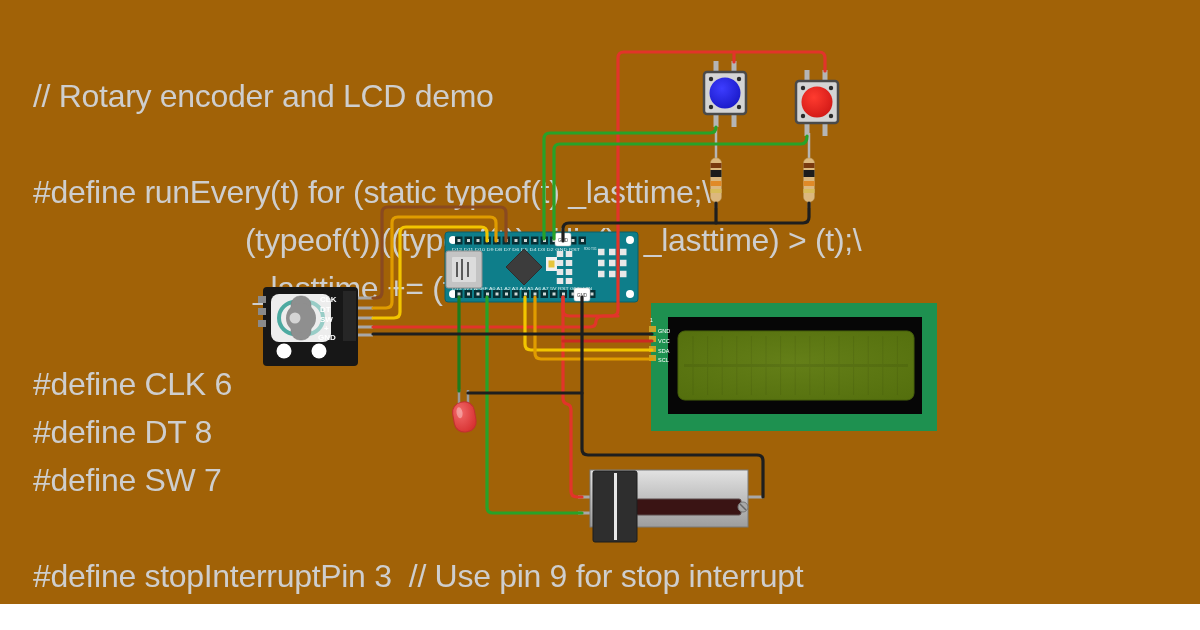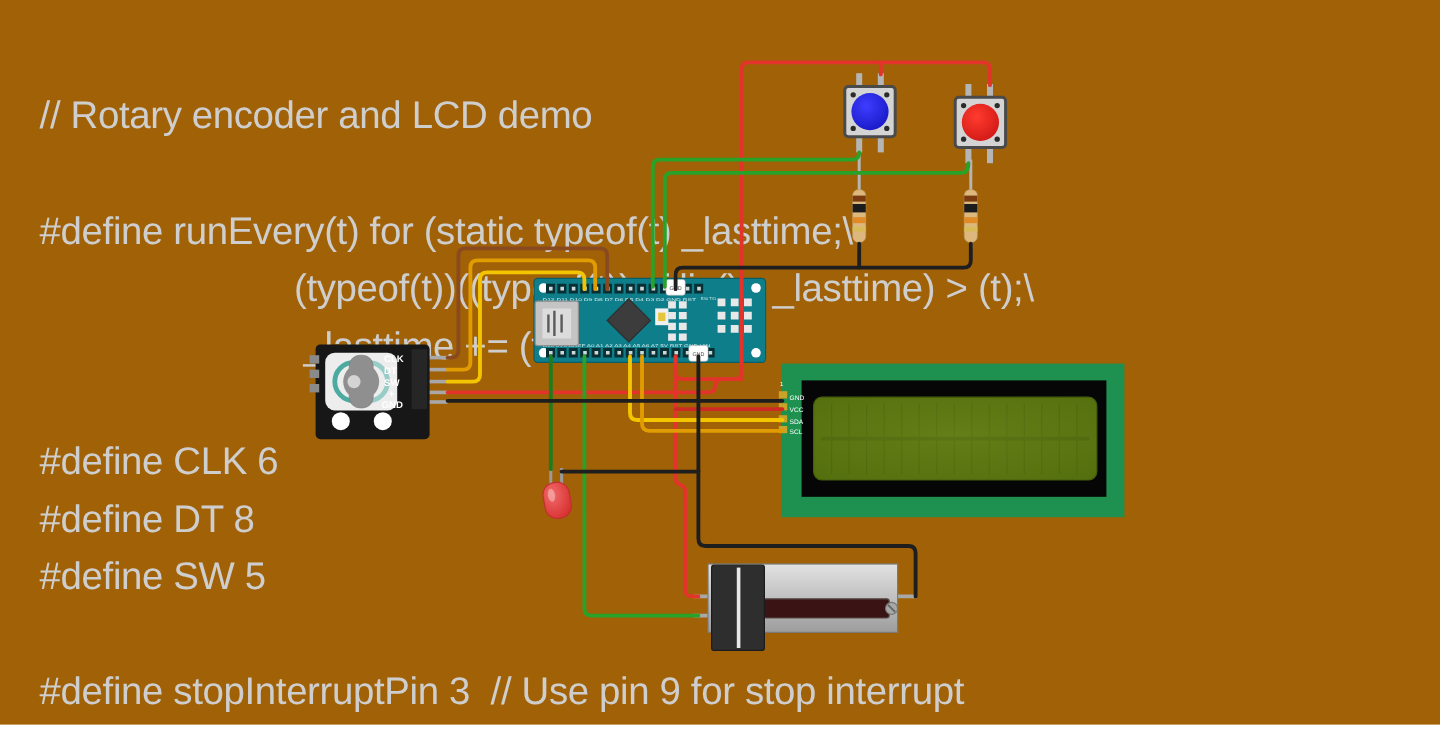--- a/index.html
+++ b/index.html
@@ -18,21 +18,21 @@
 
   <div id="code-layer">
     <div class="code-line">// Rotary encoder and LCD demo</div>
     <div class="code-line"></div>
     <div class="code-line">#define runEvery(t) for (static typeof(t) _lasttime;\</div>
     <div class="code-line" style="padding-left:212px">(typeof(t))((typeof(t))millis() - _lasttime) &gt; (t);\</div>
     <div class="code-line" style="padding-left:220px">_lasttime += (t</div>
     <div class="code-line"></div>
     <div class="code-line">#define CLK 6</div>
     <div class="code-line">#define DT 8</div>
-    <div class="code-line">#define SW 5</div>
+    <div class="code-line">#define SW 7</div>
     <div class="code-line"></div>
     <div class="code-line">#define stopInterruptPin 3  // Use pin 9 for stop interrupt</div>
   </div>
 
   <svg id="circuit" width="1200" height="630" viewBox="0 0 1200 630">
     <defs>
       <radialGradient id="btnBlue" cx="0.4" cy="0.35" r="0.9">
         <stop offset="0" stop-color="#3d3dff"></stop>
           <stop offset="1" stop-color="#0f0fb8"></stop>
       </radialGradient>

